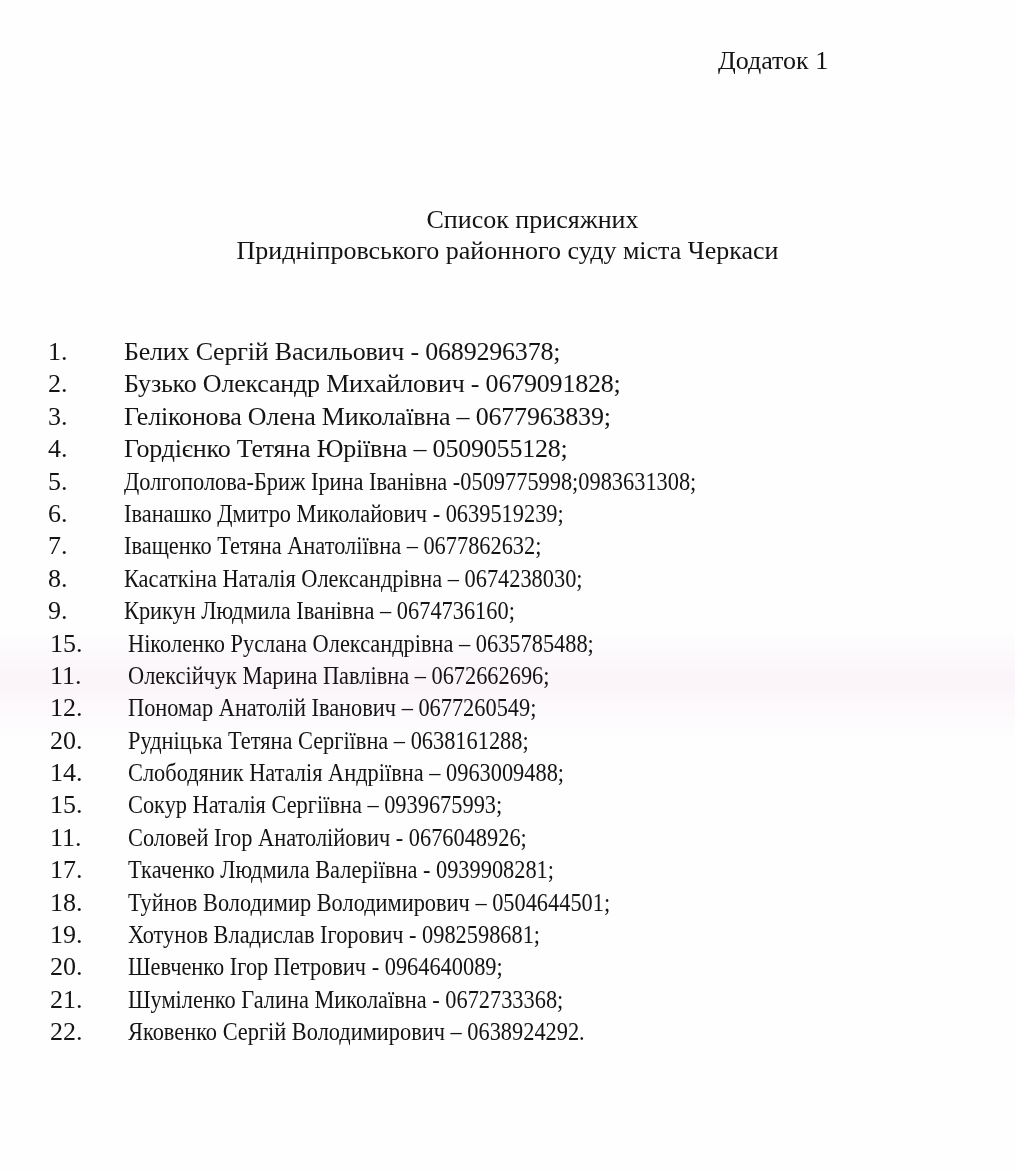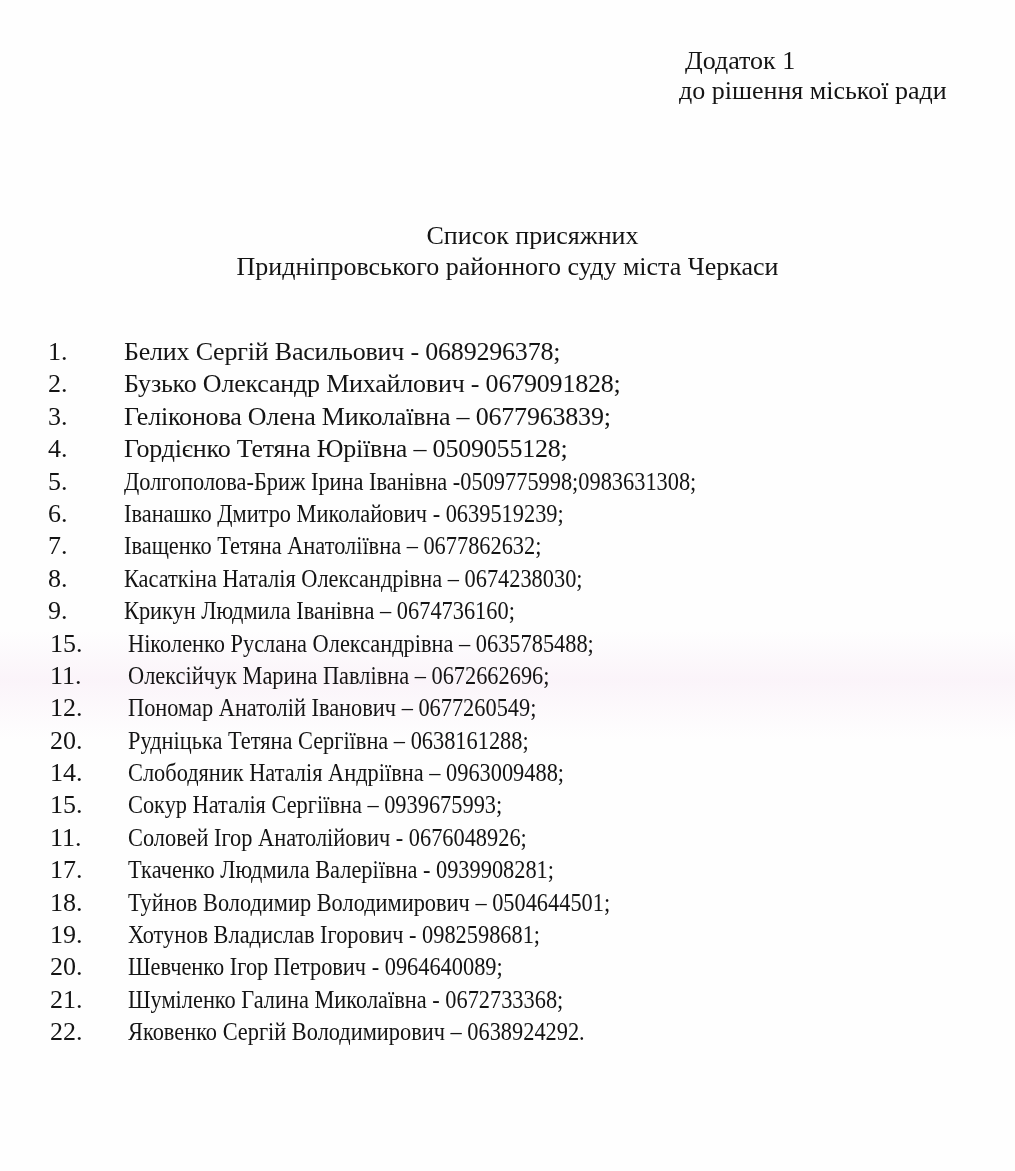--- a/index.html
+++ b/index.html
@@ -29,27 +29,27 @@
       background: linear-gradient(180deg, rgba(250,240,248,0) 0%, rgba(248,236,246,0.55) 45%, rgba(250,240,248,0) 100%);
       pointer-events: none;
     }
     .annex {
       position: absolute;
       left: 679px;
       top: 46px;
       font-size: 26px;
       line-height: 30px;
     }
-    .annex .l1 { padding-left: 6px; display: block; }
+    .annex .l1 { padding-left: 6px; display: block; margin-left: 33px; }
     .annex .l2, .annex .l3 { display: block; }
     .title {
       position: absolute;
       left: 0;
       width: 1015px;
-      top: 220px;
+      top: 204px;
       text-align: center;
       font-size: 26px;
       line-height: 31px;
     }
     .title .t1 { display: block; padding-left: 50px; }
     .title .t2 { display: block; }
     .list {
       position: absolute;
       left: 48px;
       top: 336px;
@@ -83,21 +83,20 @@
     .row.shift .txt { left: 80px; }
   </style>
 </head>
 <body>
 
 <div class="page">
   <div class="stain"></div>
 
   <div class="annex">
     <span class="l1">Додаток 1</span>
-    <span class="l2">до рішення міської ради</span>
   </div>
 
   <div class="title">
     <span class="t1">Список присяжних</span>
     <span class="t2">Придніпровського районного суду міста Черкаси</span>
   </div>
 
   <ul class="list">
     <li class="row">
         <span class="num">1.</span>

